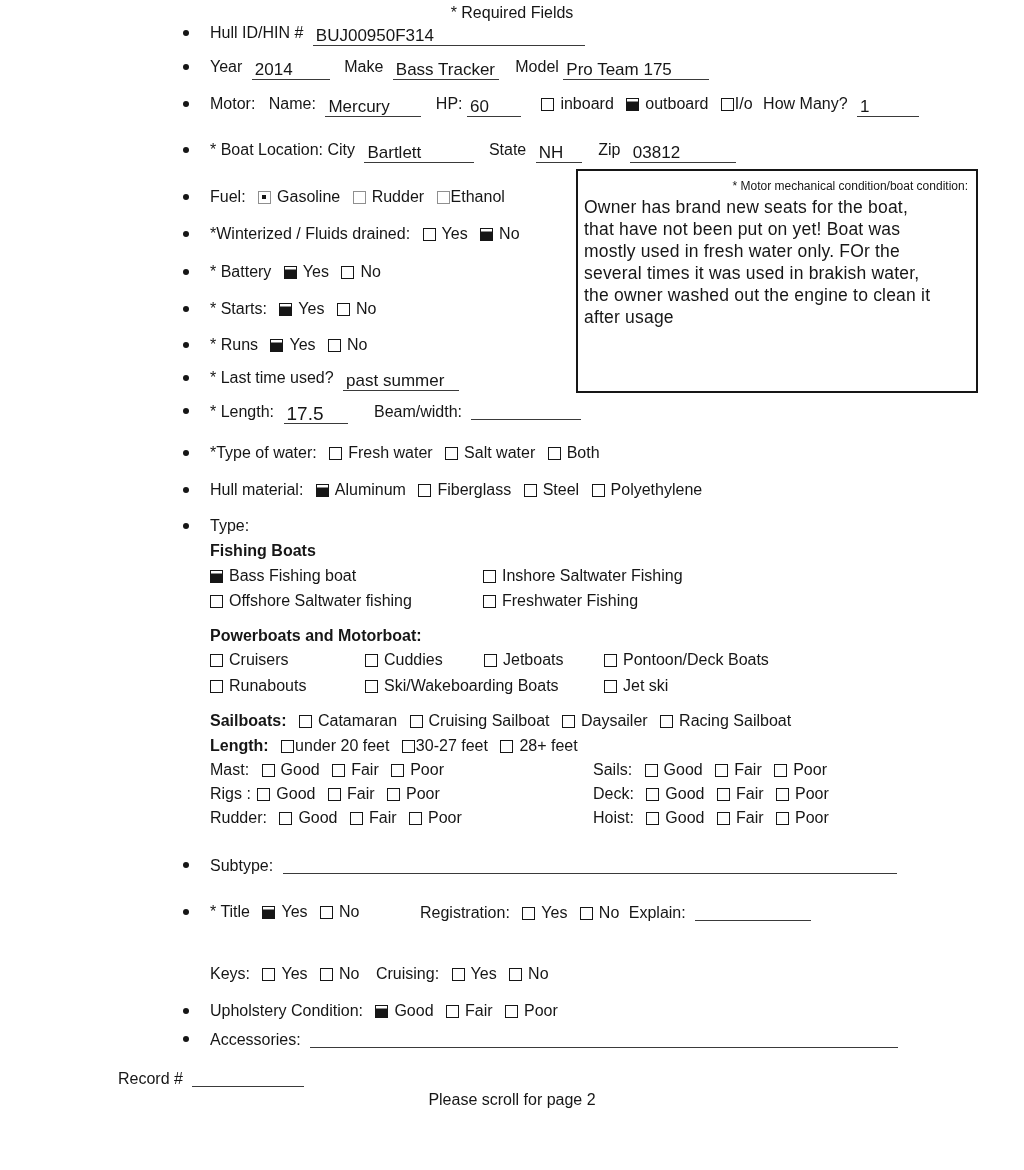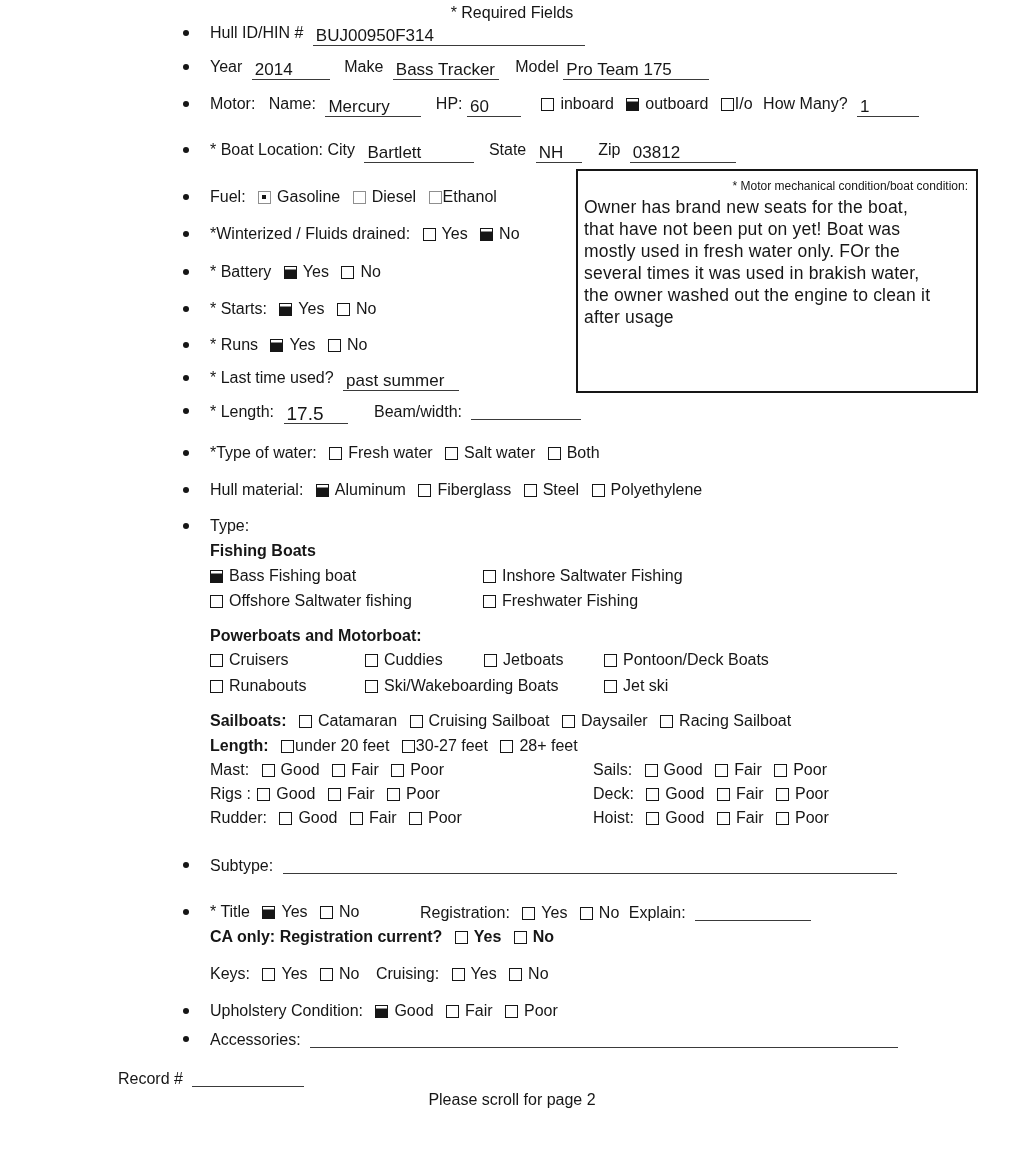--- a/index.html
+++ b/index.html
@@ -74,21 +74,21 @@
 that have not been put on yet! Boat was
 mostly used in fresh water only. FOr the
 several times it was used in brakish water,
 the owner washed out the engine to clean it
 after usage</div>
   </div>
 
   <div class="ln bul" style="left:210px;top:187px;">
     <span>Fuel:</span>
     <span class="cb dot on"></span><span>Gasoline</span>
-    <span class="cb gray"></span><span>Diesel</span>
+    <span class="cb gray"></span><span>Rudder</span>
     <span class="cb gray tight"></span><span>Ethanol</span>
   </div>
 
   <div class="ln bul" style="left:210px;top:224px;">
     <span>*Winterized / Fluids drained:</span>
     <span class="cb"></span><span>Yes</span>
     <span class="cb on"></span><span>No</span>
   </div>
 
   <div class="ln bul" style="left:210px;top:262px;">
@@ -257,25 +257,20 @@
     </span>
     <span class="seg" style="left:210px;">
       <span>Registration:</span>
       <span class="cb"></span><span>Yes</span>
       <span class="cb"></span><span>No</span>
       <span style="margin-left:5px;">Explain:</span>
       <span class="fill" style="min-width:110px;"></span>
     </span>
   </div>
 
-  <div class="ln b" style="left:210px;top:927px;">
-    <span>CA only: Registration current?</span>
-    <span class="cb"></span><span>Yes</span>
-    <span class="cb"></span><span>No</span>
-  </div>
 
   <div class="ln" style="left:210px;top:964px;">
     <span>Keys:</span>
     <span class="cb"></span><span>Yes</span>
     <span class="cb"></span><span>No</span>
     <span style="margin-left:12px;">Cruising:</span>
     <span class="cb"></span><span>Yes</span>
     <span class="cb"></span><span>No</span>
   </div>
 

